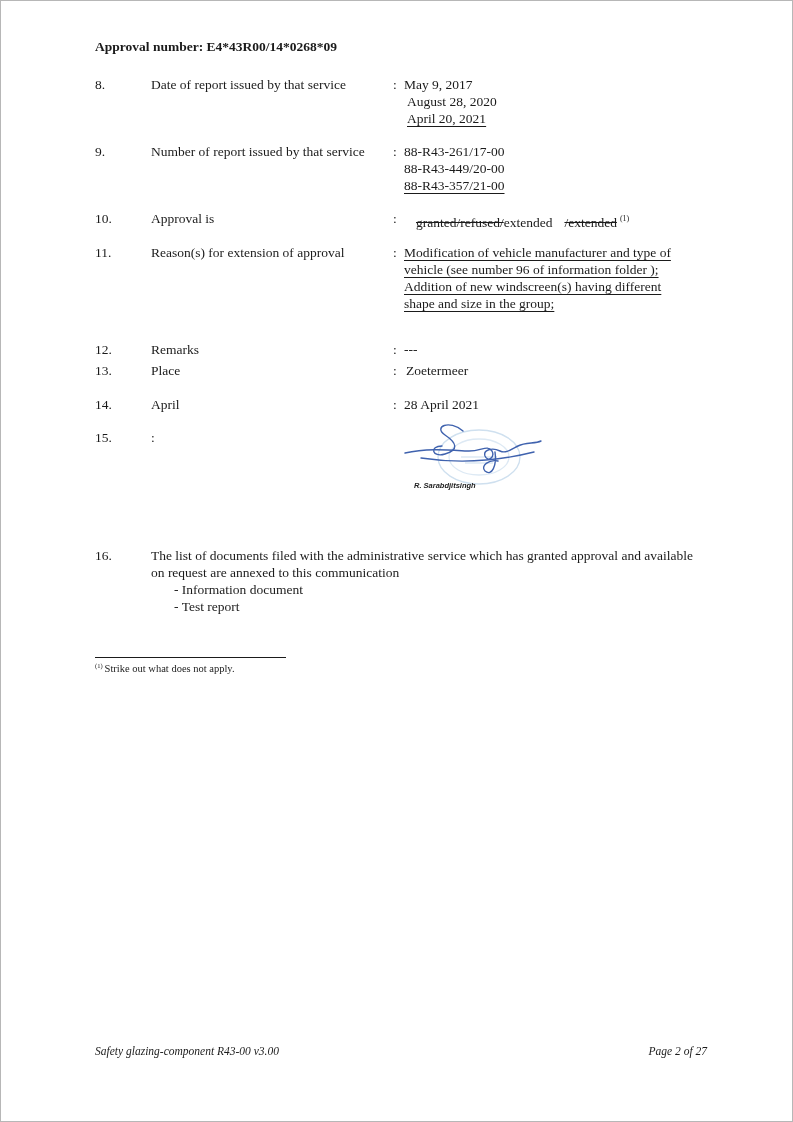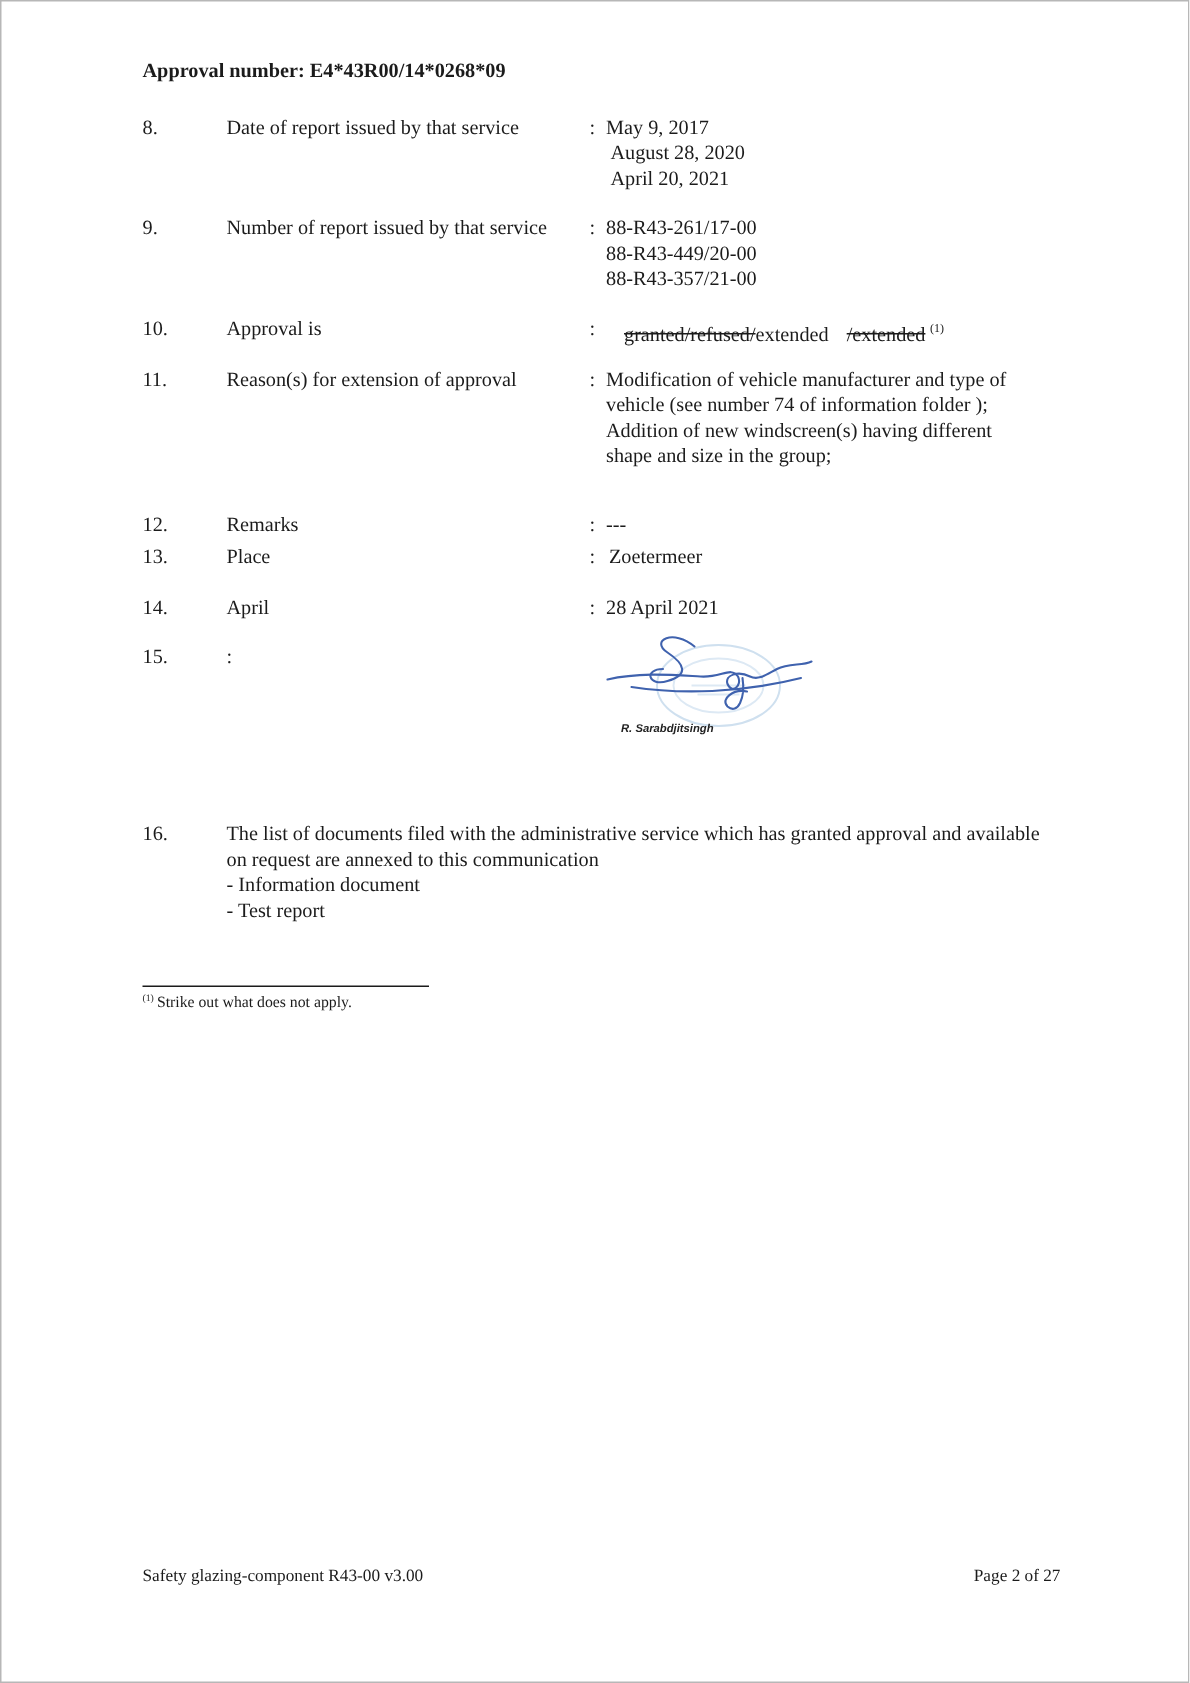--- a/index.html
+++ b/index.html
@@ -18,31 +18,31 @@
   .header-line{left:94px;top:38px;font-weight:bold;white-space:nowrap;}
   .row{left:94px;width:616px;display:flex;align-items:flex-start;line-height:17px;}
   .num{width:56px;flex:0 0 56px;}
   .label{width:242px;flex:0 0 242px;white-space:nowrap;}
   .label.wrap{white-space:normal;}
   .valcol{display:flex;}
   .colon{width:11px;flex:0 0 11px;}
   .vals{width:300px;}
   .vline{display:block;}
   .indent3{margin-left:3px;}
-  .u{text-underline-offset:3px;}
+  .u{text-decoration:underline;text-underline-offset:3px;}
   .strike{text-decoration:line-through;margin-left:12px;}
   sup.ref{font-size:8px;vertical-align:6px;margin-left:3px;}
   .para{width:545px;line-height:17px;}
-  .bullets{line-height:17px;}
+  .bullets{margin-left:23px;line-height:17px;}
   .sig-wrap{left:398px;top:416px;width:150px;height:68px;}
   .sig-name{left:413px;top:480px;font-family:"Liberation Sans", sans-serif;font-weight:bold;font-style:italic;font-size:7.5px;color:#222;}
   .foot-rule{left:94px;top:656px;width:191px;border-top:1.3px solid #1b1b1b;height:0;}
   .footnote{left:94px;top:661px;font-size:10.5px;}
   .footnote sup{font-size:6.5px;vertical-align:4px;margin-right:2px;}
-  .footer{left:94px;top:1044px;width:612px;display:flex;justify-content:space-between;font-size:11.5px;}
+  .footer{left:94px;top:1044px;width:612px;display:flex;justify-content:space-between;font-style:italic;font-size:11.5px;}
 </style>
 </head>
 <body>
 
 <div class="page">
 
   <div class="abs header-line">
     <span>Approval number:</span>
     <span> </span>
     <span>E4*43R00/14*0268*09</span>
@@ -85,21 +85,21 @@
     </div>
   </div>
 
   <div class="abs row" style="top:243px">
     <div class="num">11.</div>
     <div class="label">Reason(s) for extension of approval</div>
     <div class="valcol">
       <div class="colon">:</div>
       <div class="vals">
         <span class="vline u">Modification of vehicle manufacturer and type of</span>
-        <span class="vline u">vehicle (see number 74 of information folder );</span>
+        <span class="vline u">vehicle (see number 96 of information folder );</span>
         <span class="vline u">Addition of new windscreen(s) having different</span>
         <span class="vline u">shape and size in the group;</span>
       </div>
     </div>
   </div>
 
   <div class="abs row" style="top:340px">
     <div class="num">12.</div>
     <div class="label">Remarks</div>
     <div class="valcol">

